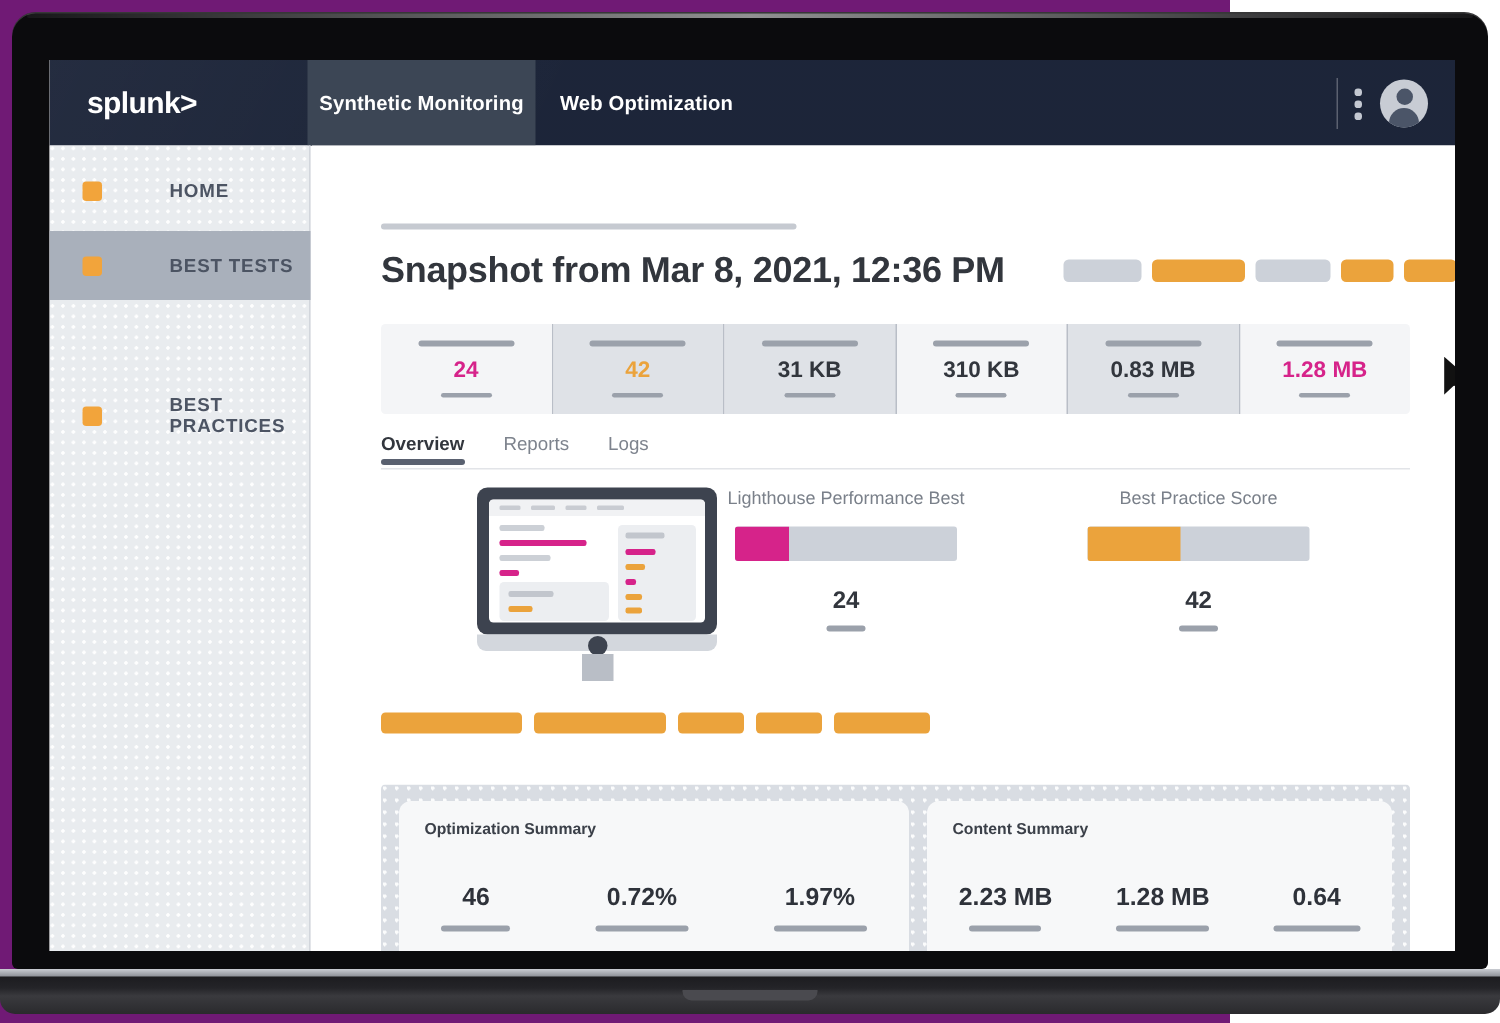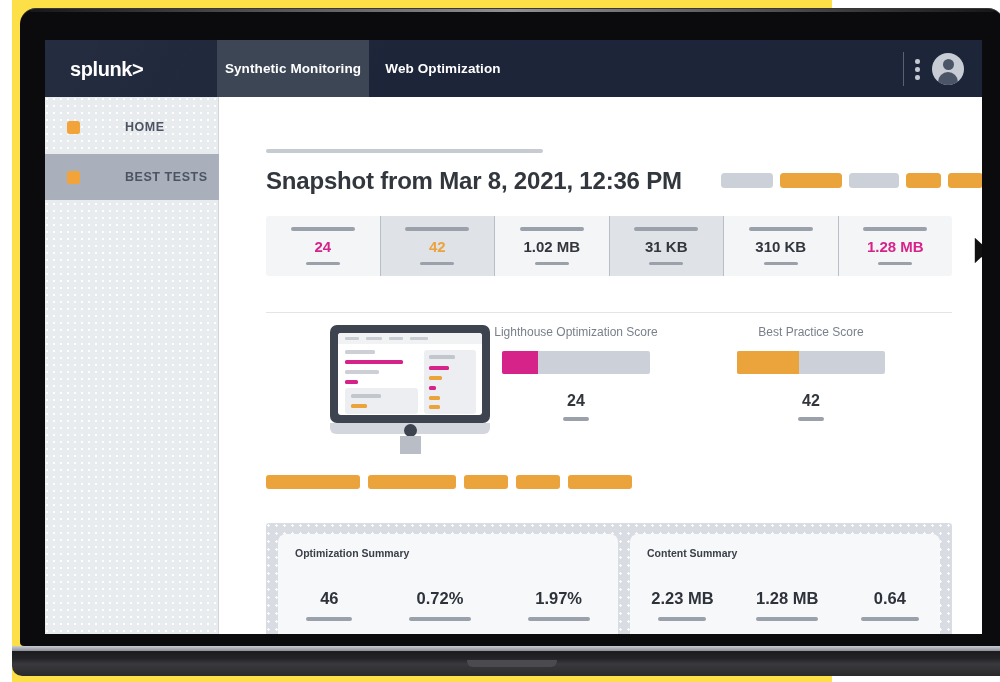--- a/index.html
+++ b/index.html
@@ -5,22 +5,22 @@
   * { box-sizing: border-box; margin: 0; padding: 0; }
   html, body {
     width: 1000px; height: 682px;
     background: #ffffff;
     font-family: "Liberation Sans", sans-serif;
     overflow: hidden;
   }
 
   
   #laptop {
-    position: absolute; left: 12px; top: 0; width: 820px; height: 682px;
-    background: #fde047;
+    position: absolute; left: 0; top: 0; width: 820px; height: 682px;
+    background: #701a75;
   }
   #bezel {
     position: absolute; left: 8px; top: 8px; width: 984px; height: 638px;
     background: #0b0b0d;
     border-radius: 16px 16px 4px 4px;
     box-shadow: inset 0 1px 0 rgba(255,255,255,0.18);
   }
   #bezel-highlight {
     position: absolute; left: 18px; top: 9px; width: 964px; height: 3px;
     background: linear-gradient(90deg, rgba(255,255,255,0.05), rgba(255,255,255,0.55), rgba(255,255,255,0.05));
@@ -258,20 +258,24 @@
 
     <div id="sidebar">
       <div class="side-item" style="top:7px">
         <div class="side-sq"></div>
         <div class="side-label">HOME</div>
       </div>
       <div class="side-item active" style="top:57px">
         <div class="side-sq"></div>
         <div class="side-label">BEST TESTS</div>
       </div>
+      <div class="side-item" style="top:157px">
+        <div class="side-sq"></div>
+        <div class="side-label">BEST PRACTICES</div>
+      </div>
     </div>
 
     <div id="content">
 
       <div id="title-ph" class="ph-line"></div>
       <div id="page-title">Snapshot from Mar 8, 2021, 12:36 PM</div>
 
       <div id="pill-row">
           <div class="pill" style="width: 52px; background: rgb(204, 209, 217);"></div>
           <div class="pill" style="width: 62px; background: rgb(235, 163, 60);"></div>
@@ -284,42 +288,47 @@
           <div class="metric plain">
             <div class="m-top"></div>
             <div class="m-val" style="color: rgb(214, 35, 138);">24</div>
             <div class="m-bot"></div>
           </div>
           <div class="metric shade">
             <div class="m-top"></div>
             <div class="m-val" style="color: rgb(235, 163, 60);">42</div>
             <div class="m-bot"></div>
           </div>
+          <div class="metric shade">
+            <div class="m-top"></div>
+            <div class="m-val" style="color: rgb(50, 54, 61);">31 KB</div>
+            <div class="m-bot"></div>
+          </div>
           <div class="metric plain">
             <div class="m-top"></div>
-            <div class="m-val" style="color: rgb(50, 54, 61);">1.02 MB</div>
+            <div class="m-val" style="color: rgb(50, 54, 61);">310 KB</div>
             <div class="m-bot"></div>
           </div>
           <div class="metric shade">
             <div class="m-top"></div>
-            <div class="m-val" style="color: rgb(50, 54, 61);">31 KB</div>
+            <div class="m-val" style="color: rgb(50, 54, 61);">0.83 MB</div>
             <div class="m-bot"></div>
           </div>
           <div class="metric plain">
             <div class="m-top"></div>
-            <div class="m-val" style="color: rgb(50, 54, 61);">310 KB</div>
-            <div class="m-bot"></div>
-          </div>
-          <div class="metric plain">
-            <div class="m-top"></div>
             <div class="m-val" style="color: rgb(214, 35, 138);">1.28 MB</div>
             <div class="m-bot"></div>
           </div>
         </div>
 
+      <div id="tabs">
+        <div class="tab active"><span>Overview</span></div>
+        <div class="tab"><span>Reports</span></div>
+        <div class="tab"><span>Logs</span></div>
+      </div>
       <div id="tabs-rule"></div>
 
       <div id="monitor">
         <div id="mon-bezel"></div>
         <div id="mon-screen">
           <div id="mon-topbar"></div>
           <div class="mon-tab" style="left:7px;width:14px"></div>
           <div class="mon-tab" style="left:28px;width:16px"></div>
           <div class="mon-tab" style="left:51px;width:14px"></div>
           <div class="mon-tab" style="left:72px;width:18px"></div>
@@ -341,21 +350,21 @@
             <div class="mon-bar" style="position:absolute;left:5px;top:46px;width:11px;background:#eba33c"></div>
             <div class="mon-bar" style="position:absolute;left:5px;top:55px;width:11px;background:#eba33c"></div>
           </div>
         </div>
         <div id="mon-stand-neck"></div>
         <div id="mon-dot"></div>
         <div id="mon-foot"></div>
       </div>
 
       <div class="score" id="score-0" style="left:260px;width:192px">
-        <div class="score-title">Lighthouse Optimization Score</div>
+        <div class="score-title">Lighthouse Performance Best</div>
         <div class="score-bar">
           <div class="score-fill" id="score-fill-0" style="width: 24%; background: rgb(214, 35, 138);"></div>
         </div>
         <div class="score-val">24</div>
         <div class="score-ph"></div>
       </div>
       <div class="score" id="score-1" style="left:495px;width:192px">
         <div class="score-title">Best Practice Score</div>
         <div class="score-bar">
           <div class="score-fill" id="score-fill-1" style="width: 42%; background: rgb(235, 163, 60);"></div>

